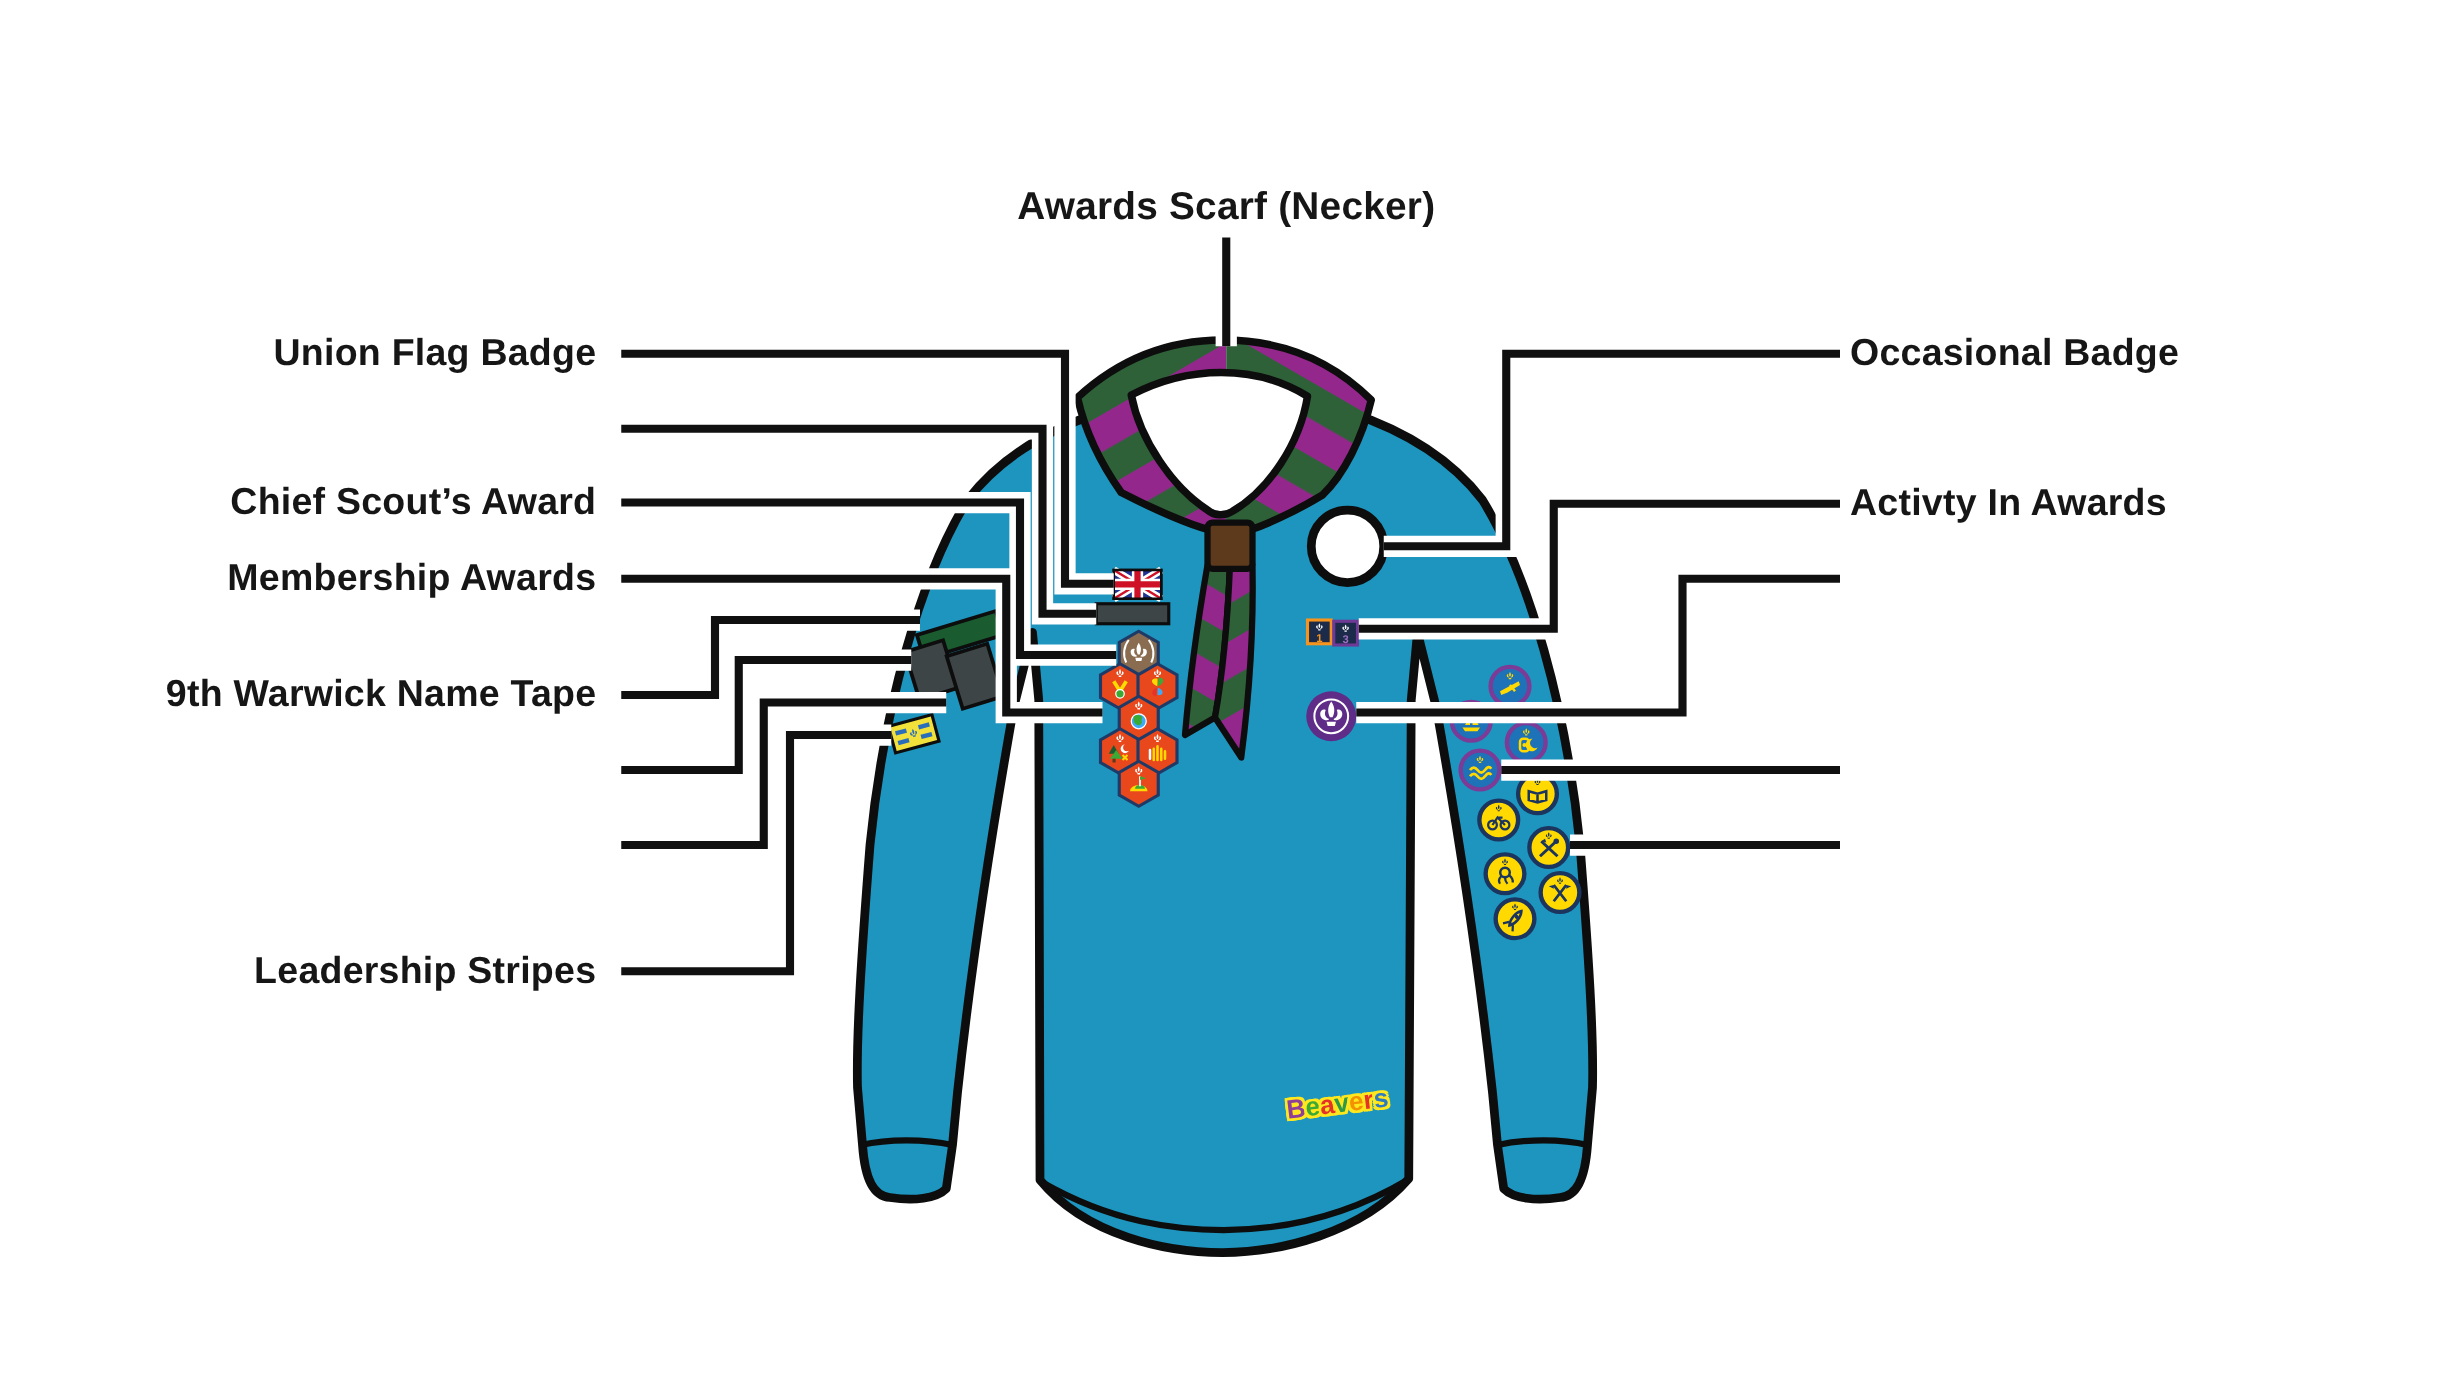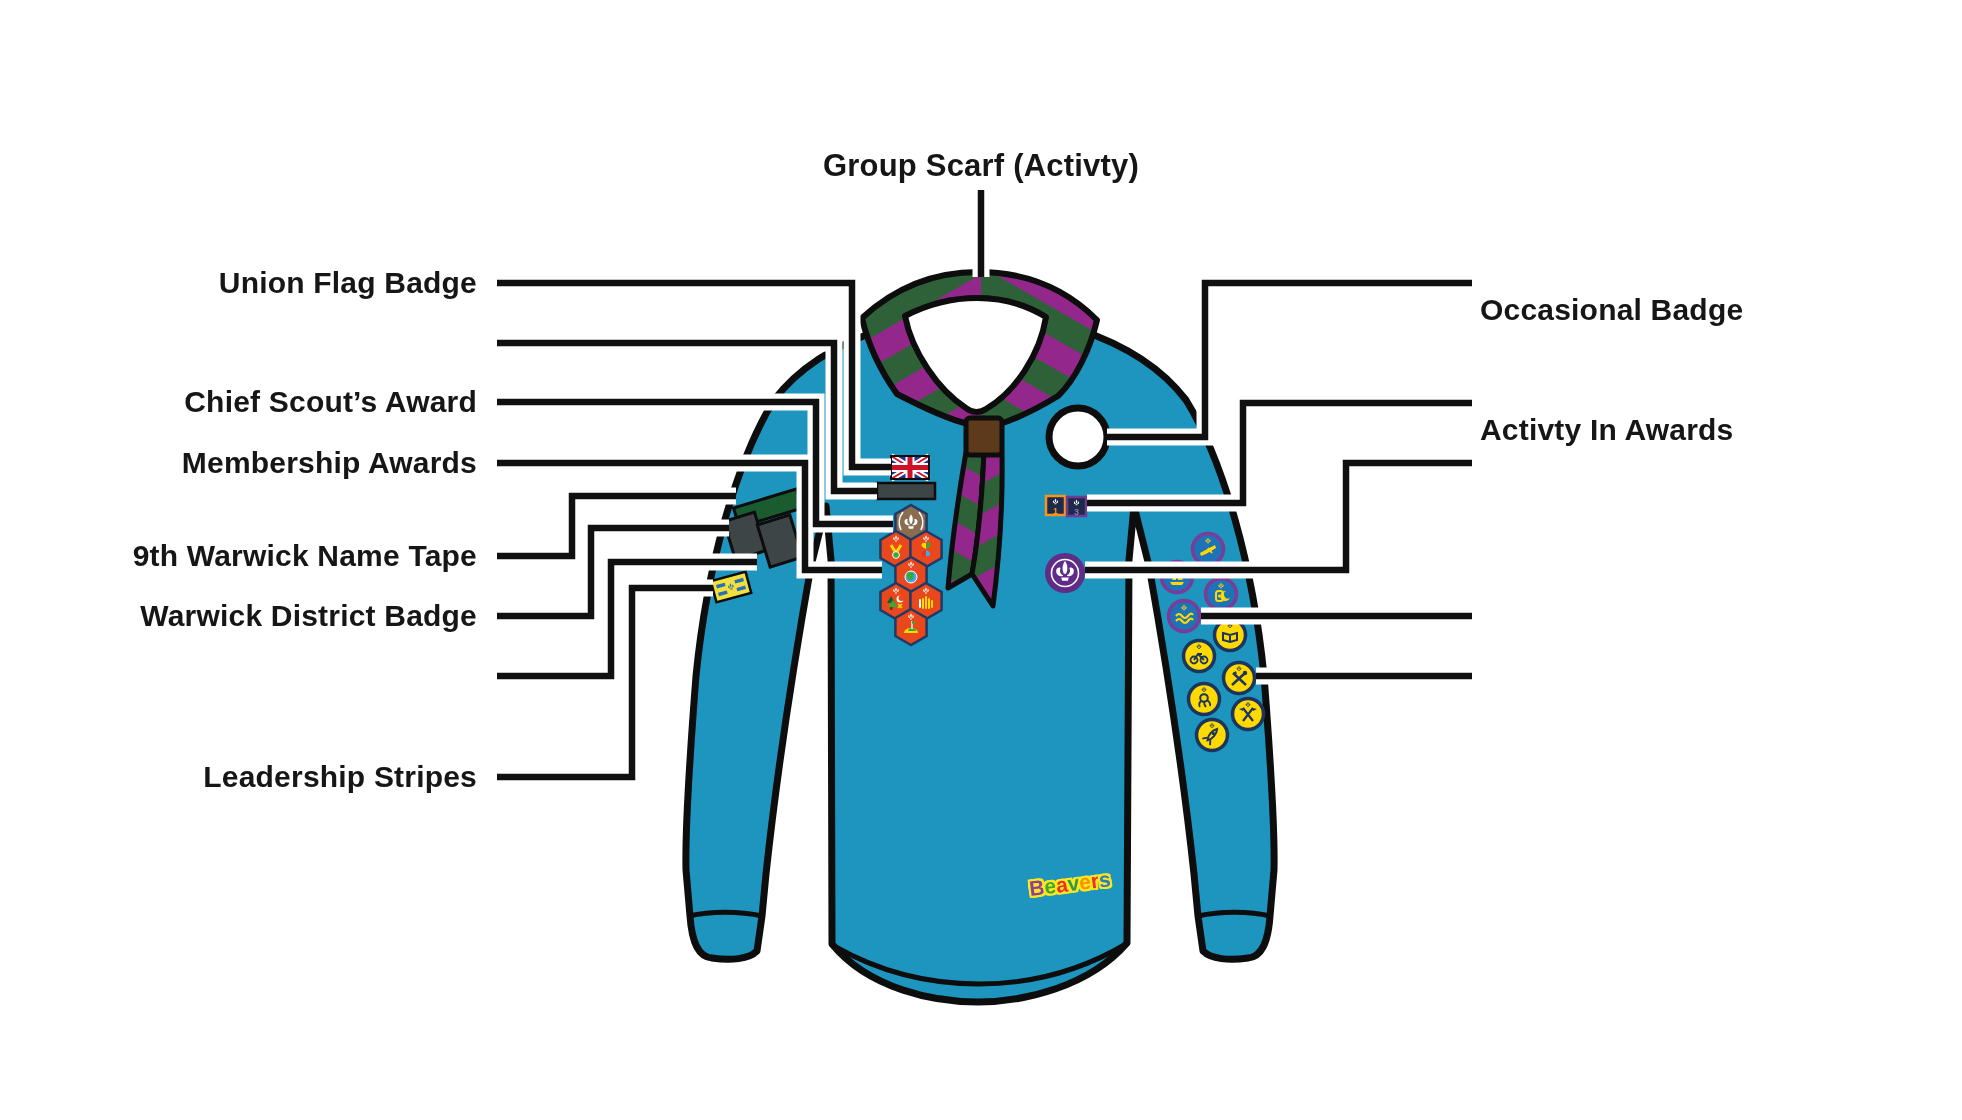--- a/index.html
+++ b/index.html
@@ -2,21 +2,21 @@
 <html><head>
 <meta charset="utf-8">
 <style>
   html,body{margin:0;padding:0;background:#fff;}
   .stage{position:relative;width:1962px;height:1120px;background:#ffffff;overflow:hidden;
          font-family:"Liberation Sans",sans-serif;}
   .stage svg{position:absolute;left:0;top:0;}
   .label{position:absolute;font-weight:600;font-size:30px;line-height:1;color:#161616;
          white-space:nowrap;transform:translateY(-50%);letter-spacing:.2px;}
   .label.left{right:1485px;text-align:left;}
-  .label.right{left:1480px;text-align:left;margin-top:27px;}
+  .label.right{left:1480px;text-align:left;}
   .label.top{left:981px;top:165px;transform:translate(-50%,-50%);font-size:31px;}
   .case{stroke:#ffffff;stroke-width:17;fill:none;}
   .wire{stroke:#101010;stroke-width:6.5;fill:none;}
   .beavers-logo{position:absolute;left:1070px;top:884px;transform:translate(-50%,-50%) rotate(-7deg);
          font-weight:700;font-size:21px;letter-spacing:0px;white-space:nowrap;
          text-shadow:-2px -2px 0 #FFE71F,2px -2px 0 #FFE71F,-2px 2px 0 #FFE71F,2px 2px 0 #FFE71F,
                      0 -2px 0 #FFE71F,0 2px 0 #FFE71F,-2px 0 0 #FFE71F,2px 0 0 #FFE71F;}
 </style>
 </head>
 <body>
@@ -273,27 +273,26 @@
     <path class="wire" d="M497,676 H611 V562 H757"></path>
     <path class="wire" d="M497,777 H632 V588 H713"></path>
     <path class="wire" d="M1472,283 H1205 V437 H1107"></path>
     <path class="wire" d="M1472,403 H1243 V503 H1087"></path>
     <path class="wire" d="M1472,463 H1346 V570 H1085"></path>
     <path class="wire" d="M1472,616 H1201"></path>
     <path class="wire" d="M1472,676 H1256"></path>
   </g>
 </svg>
 
-<div class="label top">Group Scarf (Activty)</div>
+<div class="label top">Awards Scarf (Necker)</div>
 
 <div class="label left" style="top:283px">Union Flag Badge</div>
 <div class="label left" style="top:402px">Chief Scout’s Award</div>
 <div class="label left" style="top:463px">Membership Awards</div>
 <div class="label left" style="top:556px">9th Warwick Name Tape</div>
-<div class="label left" style="top:616px">Warwick District Badge</div>
 <div class="label left" style="top:777px">Leadership Stripes</div>
 
 <div class="label right" style="top:283px">Occasional Badge</div>
 <div class="label right" style="top:403px">Activty In Awards</div>
 
 <div class="beavers-logo"><span style="color: rgb(142, 63, 151);">B</span><span style="color: rgb(58, 170, 53);">e</span><span style="color: rgb(230, 51, 42);">a</span><span style="color: rgb(46, 154, 71);">v</span><span style="color: rgb(243, 146, 0);">e</span><span style="color: rgb(230, 51, 42);">r</span><span style="color: rgb(47, 123, 191);">s</span></div>
 
 </div>
 
 </body></html>

